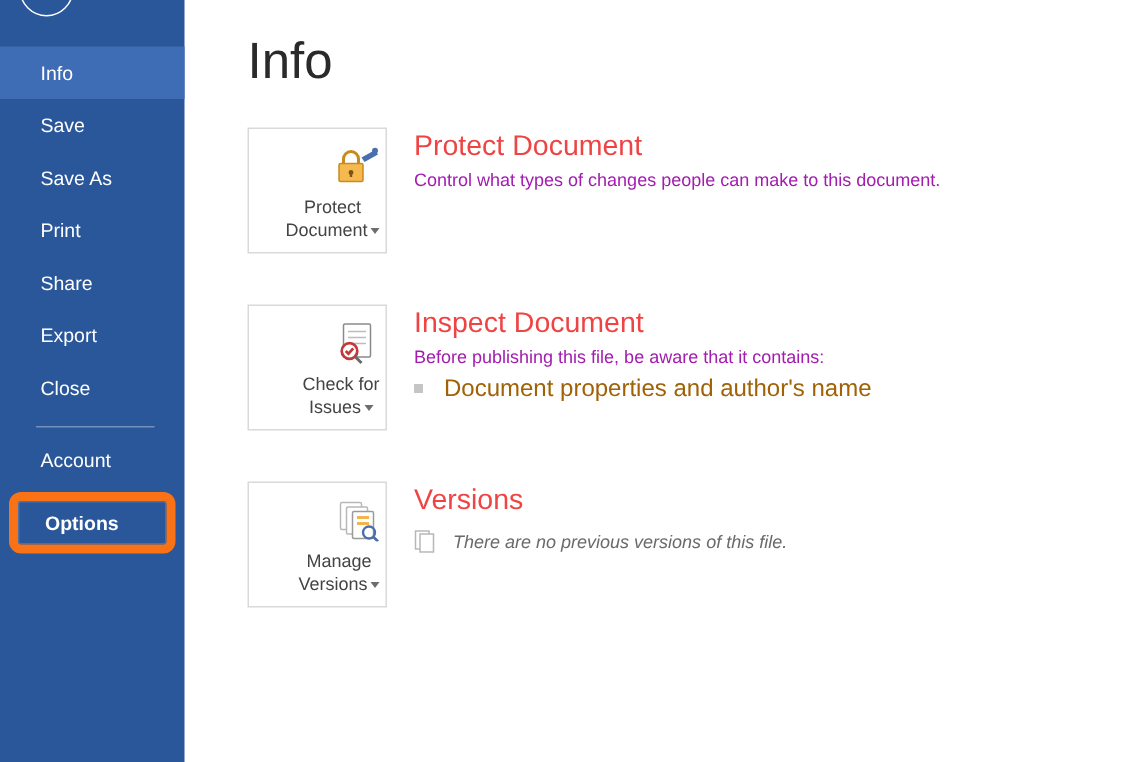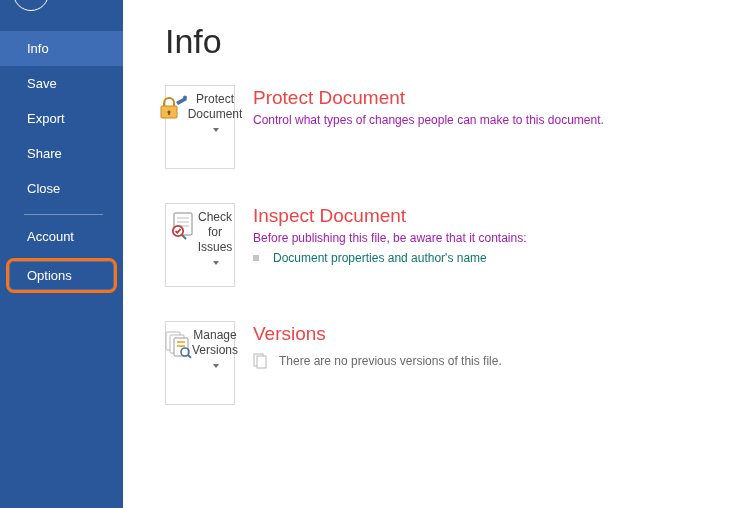--- a/index.html
+++ b/index.html
@@ -50,49 +50,50 @@
   .nav-item.selected {
     background: #3e6db5;
   }
   .divider {
     height: 1px;
     background: rgba(255,255,255,0.35);
     margin: 8px 20px 4px 24px;
   }
   .options-highlight {
     margin: 4px 6px 0 6px;
-    border: 3px solid #f97316;
+    border: 6px solid #f97316;
     border-radius: 8px;
     padding: 7px 0 7px 18px;
     box-shadow: 0 0 0 1px rgba(255,255,255,0.15) inset;
+    font-weight: bold;
   }
   .main {
     flex: 1;
     padding: 22px 0 0 42px;
     box-sizing: border-box;
     overflow: hidden;
   }
   .page-title {
     font-size: 34px;
     font-weight: 300;
     color: #2a2a2a;
     margin: 0 0 24px 0;
   }
   .section {
     display: flex;
     align-items: flex-start;
     margin-bottom: 34px;
   }
   .tile {
-    width: 70px;
+    width: 93px;
     height: 84px;
     border: 1px solid #d9d9d9;
     display: flex;
-    flex-direction: row;
-    align-items: flex-start;
+    flex-direction: column;
+    align-items: flex-end;
     justify-content: center;
     font-size: 12px;
     color: #444;
     text-align: center;
     line-height: 1.25;
     box-sizing: border-box;
     padding: 6px 4px 4px 4px;
   }
   .tile .icon-slot {
     height: 32px;
@@ -122,60 +123,63 @@
   }
   .section-text {
     font-size: 12px;
     color: #a21caf;
     margin: 0;
   }
   .bullets {
     margin: 6px 0 0 0;
     padding: 0;
     list-style: none;
-    font-size: 12px;
-    color: #0f766e;
+    font-size: 16px;
+    color: #a16207;
   }
   .bullets li::before {
     content: "";
     display: inline-block;
     width: 6px; height: 6px;
     background: #c5c5c5;
     margin-right: 14px;
     vertical-align: middle;
     position: relative;
     top: -1px;
   }
   .ver-row {
     display: flex;
     align-items: center;
     font-size: 12px;
     color: #6a6a6a;
     margin-top: 8px;
+    font-style: italic;
   }
   .docstack-icon {
     margin-right: 12px;
     opacity: .7;
   }
 </style>
 </head>
 <body>
 
 <div class="app">
   <div class="sidebar">
     <div class="back-btn">
       <svg width="18" height="18" viewBox="0 0 24 24" fill="none" stroke="#fff" stroke-width="2">
         <path d="M14 6l-6 6 6 6"></path>
       </svg>
     </div>
     <div class="nav">
       <div class="nav-item selected"><span>Info</span></div>
       <div class="nav-item"><span>Save</span></div>
+      <div class="nav-item"><span>Save As</span></div>
+      <div class="nav-item"><span>Print</span></div>
+      <div class="nav-item"><span>Share</span></div>
       <div class="nav-item"><span>Export</span></div>
-      <div class="nav-item"><span>Share</span></div>
       <div class="nav-item"><span>Close</span></div>
       <div class="divider"></div>
       <div class="nav-item"><span>Account</span></div>
       <div class="options-highlight"><span>Options</span></div>
     </div>
   </div>
 
   <div class="main">
     <h1 class="page-title">Info</h1>
 

